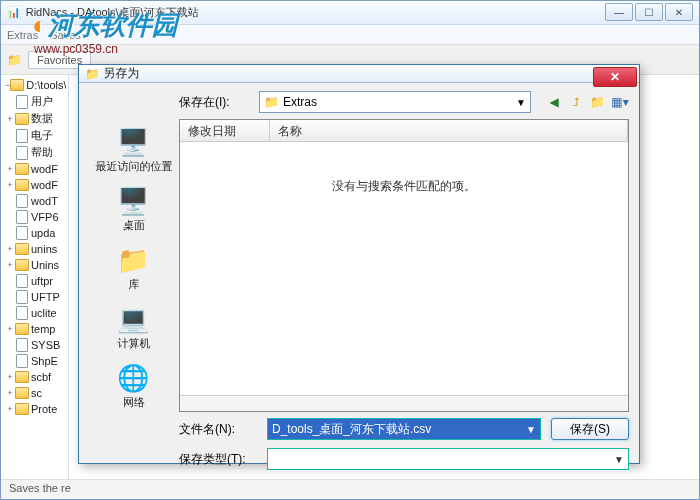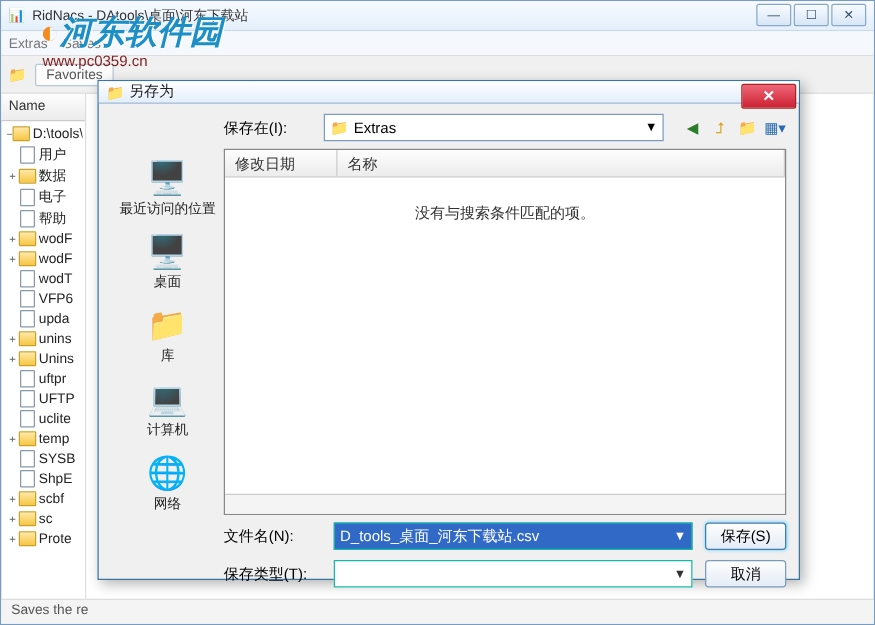--- a/index.html
+++ b/index.html
@@ -43,31 +43,31 @@
 .nav-icons span { width:18px; height:18px; display:flex;align-items:center;justify-content:center;font-size:12px;}
 
 .dialog-middle { flex:1; display:flex; gap:0; min-height:0;}
 .places { width:90px; background:#f0f0f0; display:flex; flex-direction:column; align-items:center; padding-top:4px; gap:6px;}
 .place-item { display:flex; flex-direction:column; align-items:center; font-size:11px; color:#222; width:100%; padding:2px 0;}
 .place-icon { width:40px; height:34px; display:flex;align-items:center;justify-content:center;font-size:26px;}
 
 .file-area { flex:1; border:1px solid #888; background:#fff; display:flex; flex-direction:column; min-width:0;}
 .file-cols { height:22px; background:linear-gradient(#fdfdfd,#ececec); border-bottom:1px solid #ccc; display:flex; font-size:12px; color:#333;}
 .file-cols .col { padding:3px 8px; border-right:1px solid #ccc;}
-.file-empty { flex:1; display:flex; align-items:flex-start; justify-content:center; padding-top:20px; font-size:12px; color:#333;}
+.file-empty { flex:1; display:flex; align-items:flex-start; justify-content:center; padding-top:36px; font-size:12px; color:#333;}
 .file-scroll { height:16px; border-top:1px solid #ccc; background:#f4f4f4;}
 
 .dialog-bottom { padding-left:90px; display:flex; flex-direction:column; gap:8px;}
 .form-row { display:flex; align-items:center; font-size:12px; gap:10px;}
 .form-row label { width:78px;}
 .form-row .combo { flex:1; height:22px; border:1px solid #14b8a6; background:#fff; display:flex; align-items:center; padding:0 4px; font-size:12px;}
 .form-row .combo.sel { background:#3169c6; color:#fff;}
 .form-row .combo .arr {margin-left:auto;font-size:10px;color:#333;}
 .form-row .combo.sel .arr{color:#fff;}
-.dlg-btn { width:65px; height:22px; border:1px solid #7d9cbc; background:linear-gradient(#fdfdfd,#e4ecf6); font-size:12px; display:flex;align-items:center;justify-content:center;border-radius:3px;}
+.dlg-btn { width:78px; height:22px; border:1px solid #7d9cbc; background:linear-gradient(#fdfdfd,#e4ecf6); font-size:12px; display:flex;align-items:center;justify-content:center;border-radius:3px;}
 .dlg-btn.primary { border:1px solid #3c7fb1; box-shadow:0 0 3px #6cf;}
 
 
 .ic-folder { width:14px;height:12px;background:linear-gradient(#ffe9a8,#f6c644);border:1px solid #caa22a;border-radius:1px;}
 .ic-file { width:12px;height:14px;background:#fff;border:1px solid #89a;border-radius:1px;}
 </style>
 </head>
 <body>
 
 <div class="main-window">
@@ -83,21 +83,20 @@
   <div class="menubar">
     <span>Extras</span>
     <span>Saves</span>
   </div>
   <div class="toolbar">
     <span>📁</span>
     <span class="fav-btn"><span>Favorites</span></span>
   </div>
   <div class="main-body">
     <div class="tree-panel">
-      <div class="tree-header">Name</div>
       <div class="tree-list">
         <div class="tree-item">
             <span class="exp">−</span>
             <span class="ic">
               <span class="ic-folder"></span>
             </span>
             <span>D:\tools\</span>
           </div>
         <div id="tree-items">
             <div class="tree-item">
@@ -317,19 +316,16 @@
         </div>
         <div class="dlg-btn primary">
             <span>保存(S)</span>
           </div>
       </div>
       <div class="form-row">
         <label>保存类型(T):</label>
         <div class="combo">
             <span class="arr">▼</span>
         </div>
-        <div class="dlg-btn">
-            <span>取消</span>
-          </div>
       </div>
     </div>
   </div>
 </div>
 
 </body></html>

